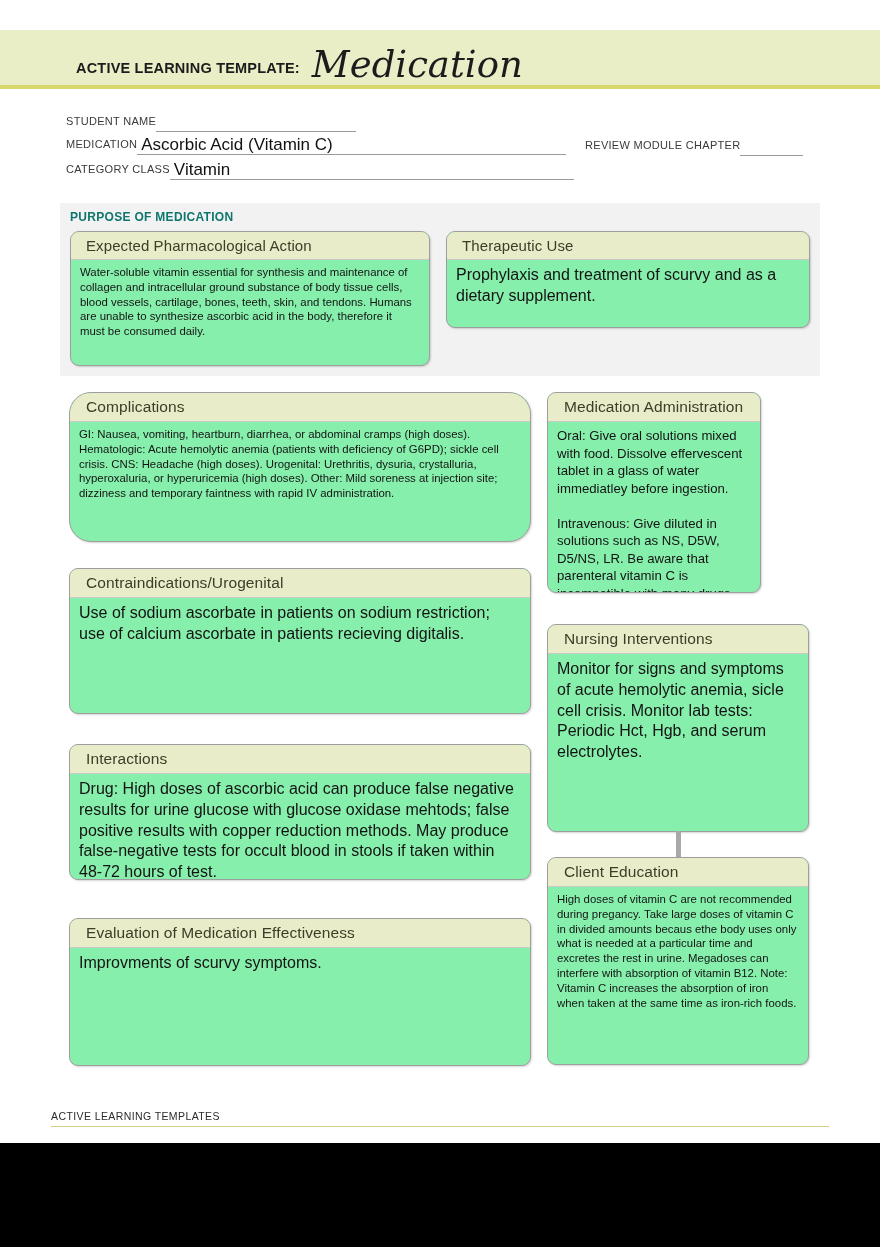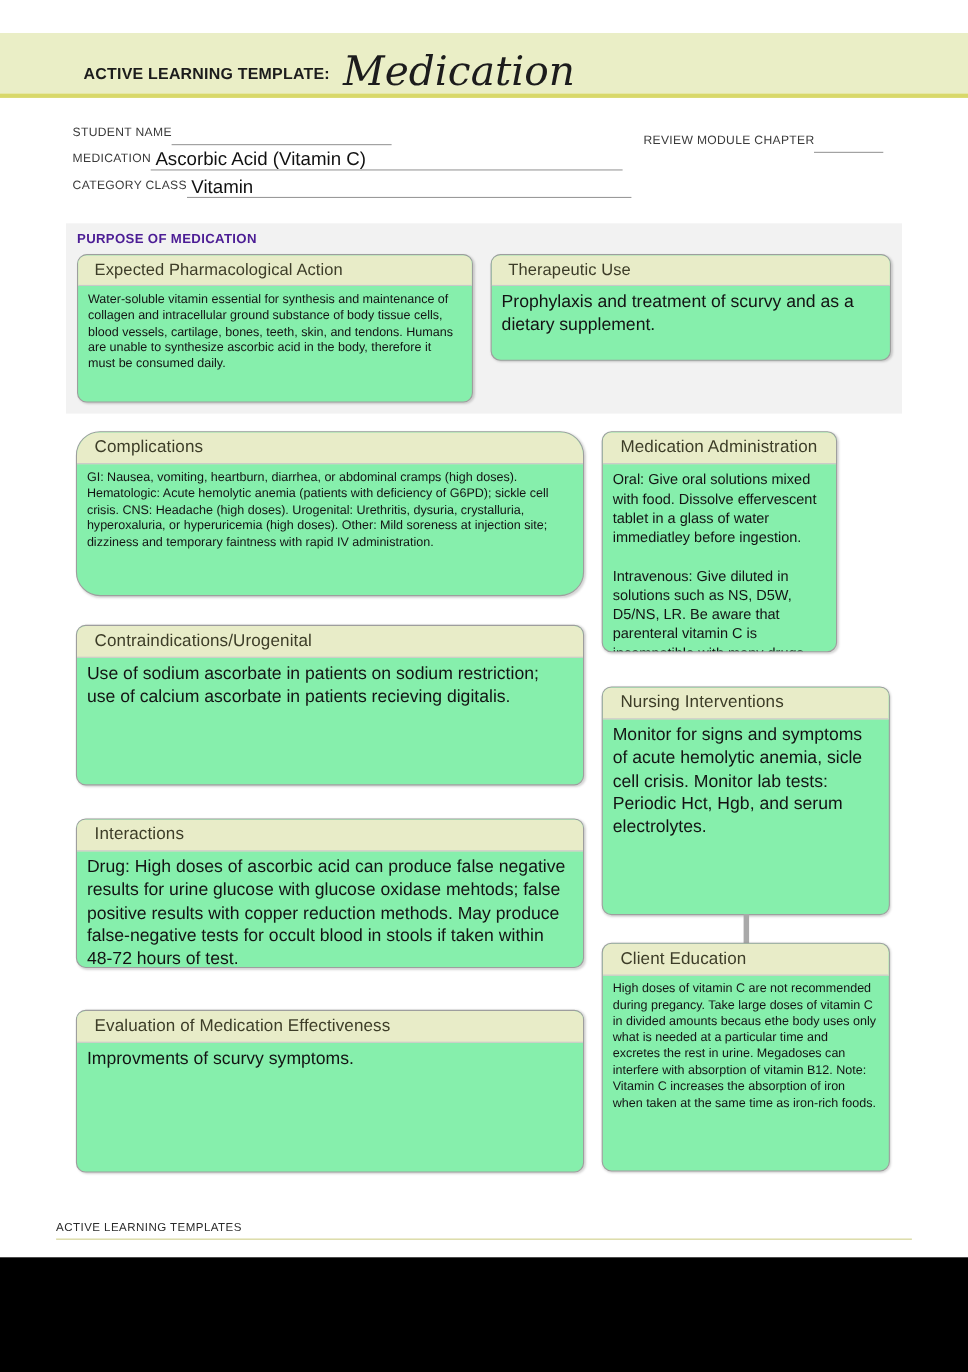--- a/index.html
+++ b/index.html
@@ -79,37 +79,37 @@
     color: #111;
     white-space: nowrap;
     line-height: 1;
   }
   .row-student { left: 66px; top: 0px; }
   .row-student .form-line { width: 200px; }
   .row-medication { left: 66px; top: 23px; }
   .row-medication .form-line { width: 429px; }
   .row-category { left: 66px; top: 48px; }
   .row-category .form-line { width: 404px; }
-  .row-review { left: 585px; top: 7px; }
+  .row-review { left: 585px; top: 24px; }
   .row-review .form-line { width: 63px; }
 
   
   .purpose-panel {
     position: absolute;
     left: 60px; top: 203px;
     width: 760px; height: 173px;
     background: #f2f2f2;
   }
   .purpose-heading {
     position: absolute;
     left: 10px; top: 7px;
     font-size: 12px;
     font-weight: bold;
     letter-spacing: 0.3px;
-    color: #4c1d95;
+    color: #0f766e;
   }
 
   
   .card {
     position: absolute;
     background: #86efac;
     border: 1px solid #9e9e9e;
     border-radius: 9px;
     box-shadow: 1px 1px 2px rgba(0,0,0,0.17);
     overflow: hidden;

